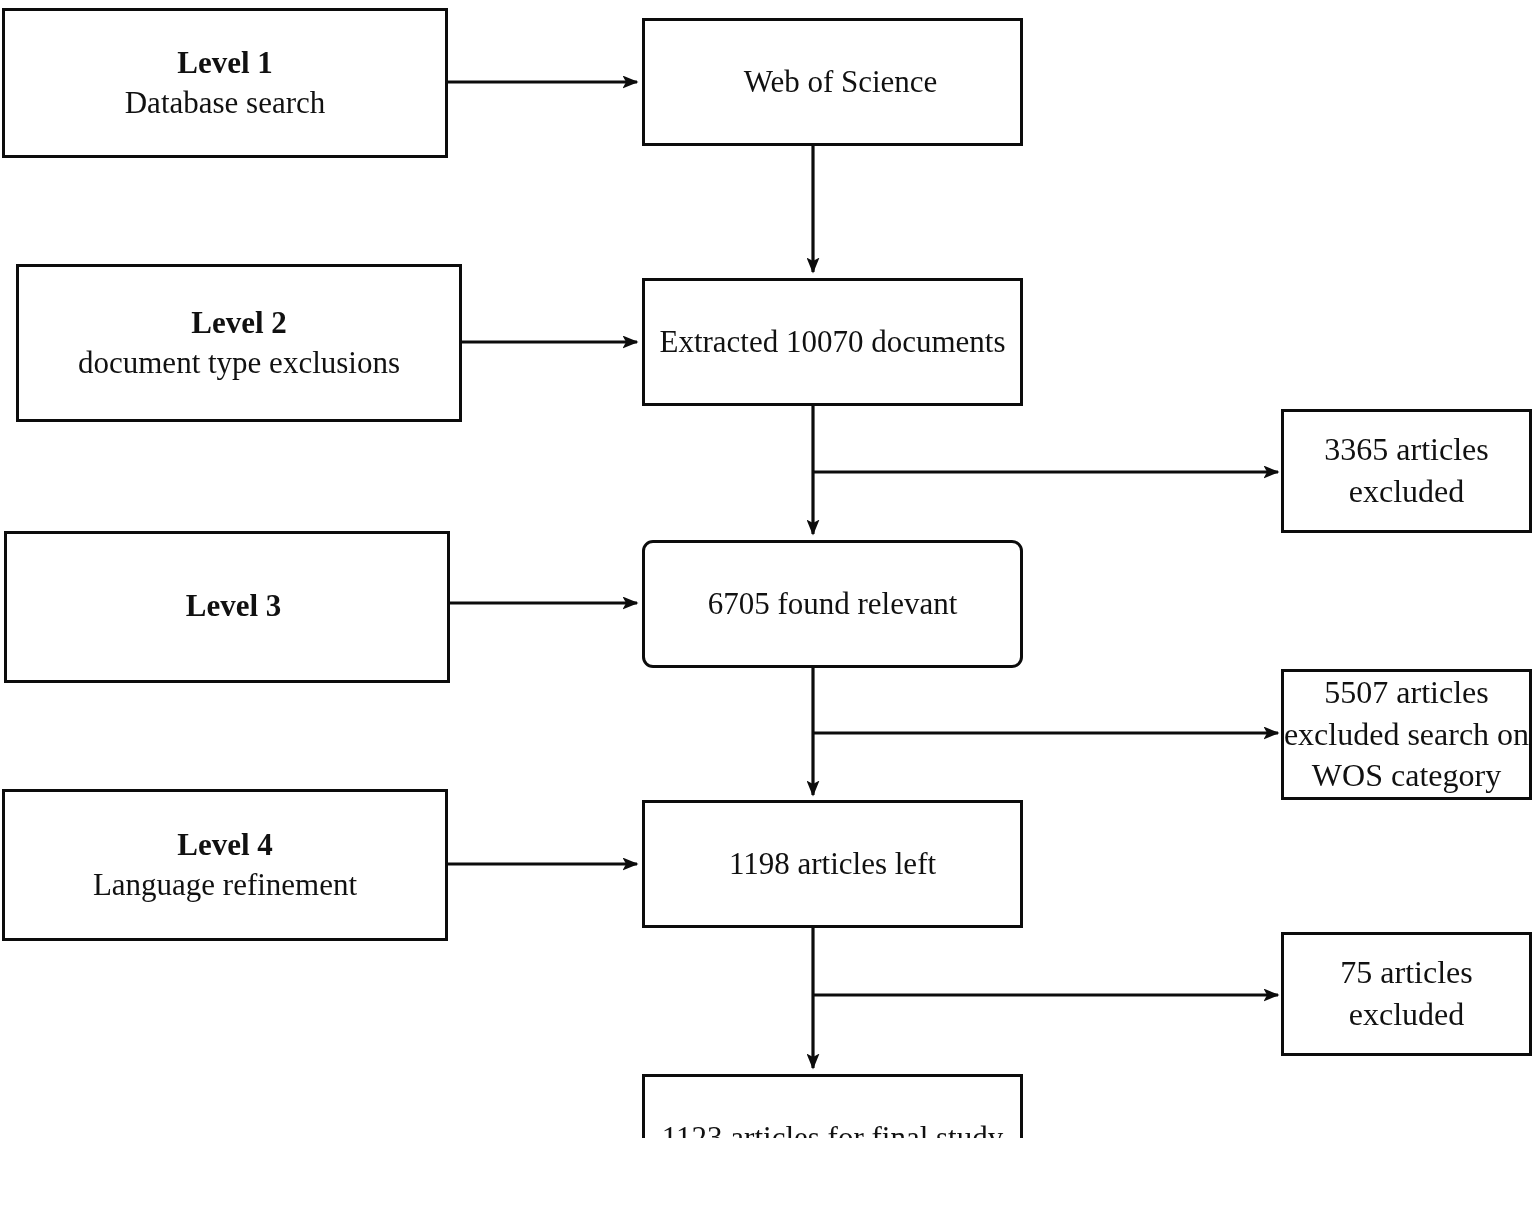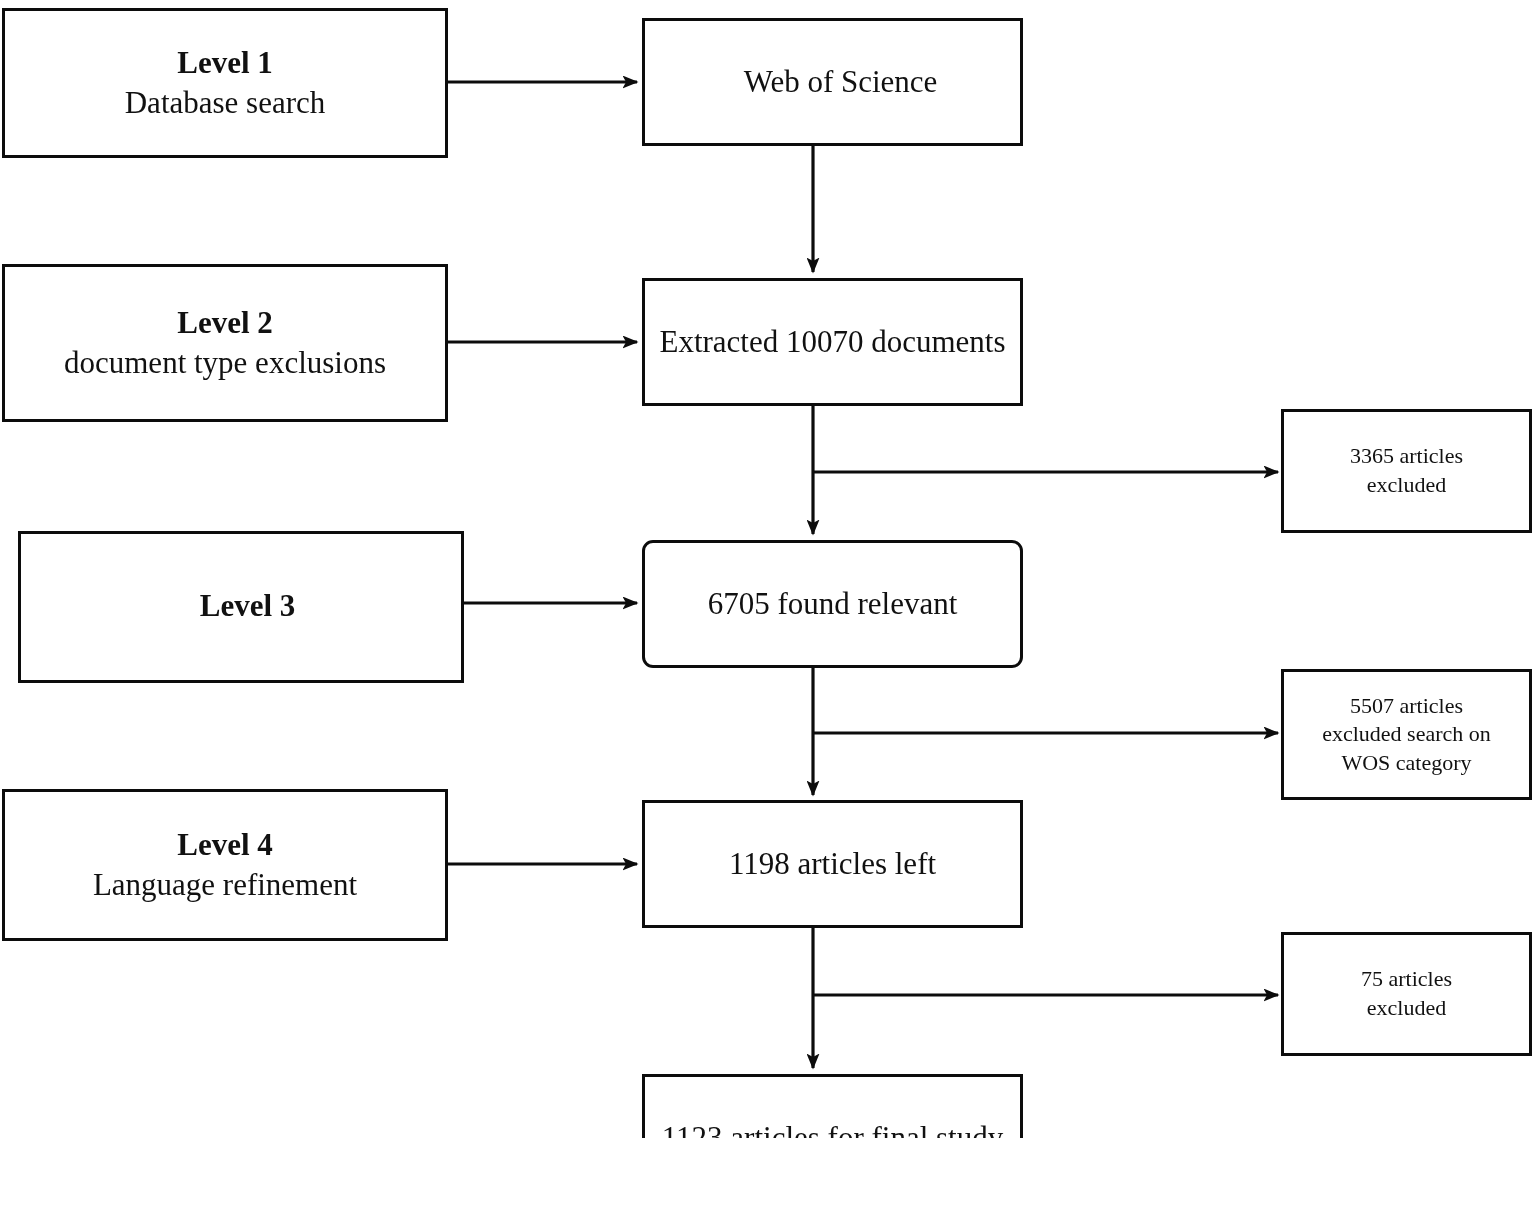--- a/index.html
+++ b/index.html
@@ -47,21 +47,21 @@
     font-size: 31px;
   }
   .level-box .node-line.bold {
     font-size: 31px;
     margin-bottom: 2px;
   }
   .main-box {
     font-size: 31px;
   }
   .side-box {
-    font-size: 22px;
+    font-size: 32px;
   }
   .side-box .node-line {
     line-height: 1.3;
   }
   .edge-line {
     stroke: #0c0c0c;
     stroke-width: 3.2;
     fill: none;
   }
 </style>
@@ -98,26 +98,26 @@
     <line class="edge-line" x1="813" y1="928" x2="813" y2="1068" marker-end="url(#arrowhead)"></line>
 
     <line class="edge-line" x1="813" y1="995" x2="1278" y2="995" marker-end="url(#arrowhead)"></line>
   </svg>
 
   <div class="node-box level-box" style="left:2px; top:8px; width:446px; height:150px;">
     <span class="node-line bold">Level 1</span>
     <span class="node-line">Database search</span>
   </div>
 
-  <div class="node-box level-box" style="left:2px; top:264px; width:446px; height:158px;">
+  <div class="node-box level-box" style="left:16px; top:264px; width:446px; height:158px;">
     <span class="node-line bold">Level 2</span>
     <span class="node-line">document type exclusions</span>
   </div>
 
-  <div class="node-box level-box" style="left:18px; top:531px; width:446px; height:152px;padding-left:13px;">
+  <div class="node-box level-box" style="left:4px; top:531px; width:446px; height:152px;padding-left:13px;">
     <span class="node-line bold">Level 3</span>
   </div>
 
   <div class="node-box level-box" style="left:2px; top:789px; width:446px; height:152px;">
     <span class="node-line bold">Level 4</span>
     <span class="node-line">Language refinement</span>
   </div>
 
   <div class="node-box main-box" style="left:642px; top:18px; width:381px; height:128px;padding-left:16px;">
     <span class="node-line">Web of Science</span>

